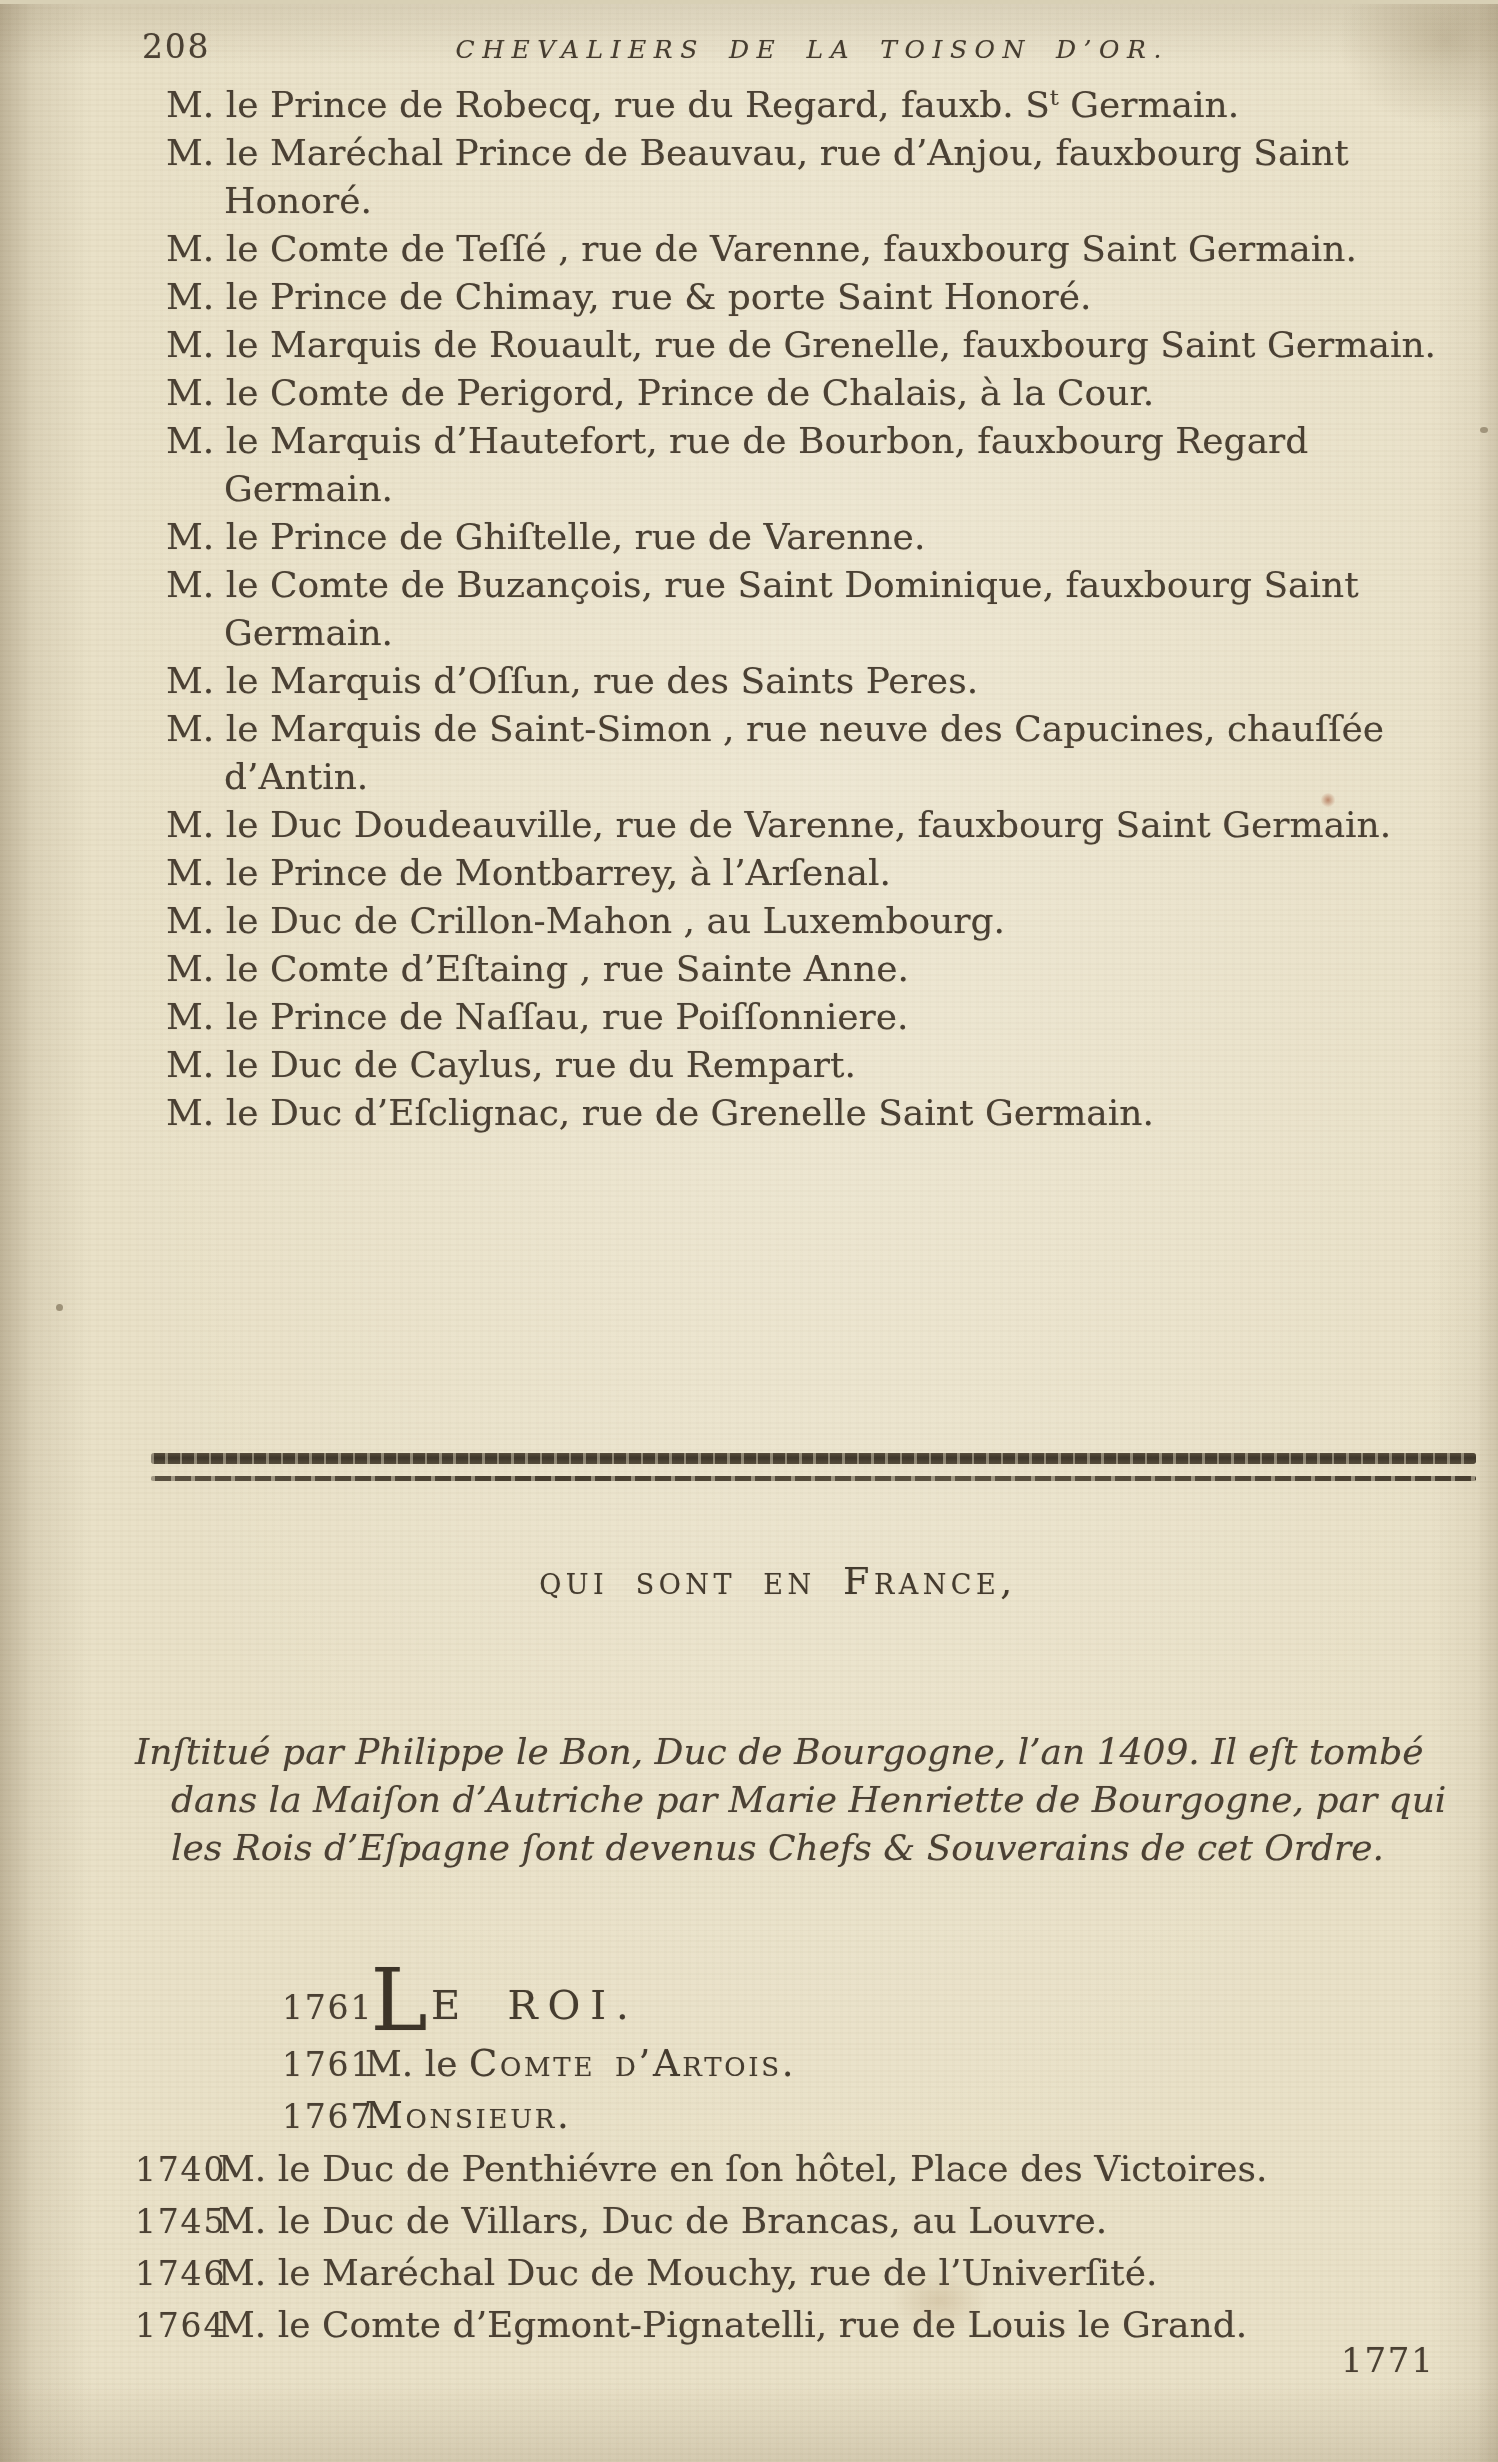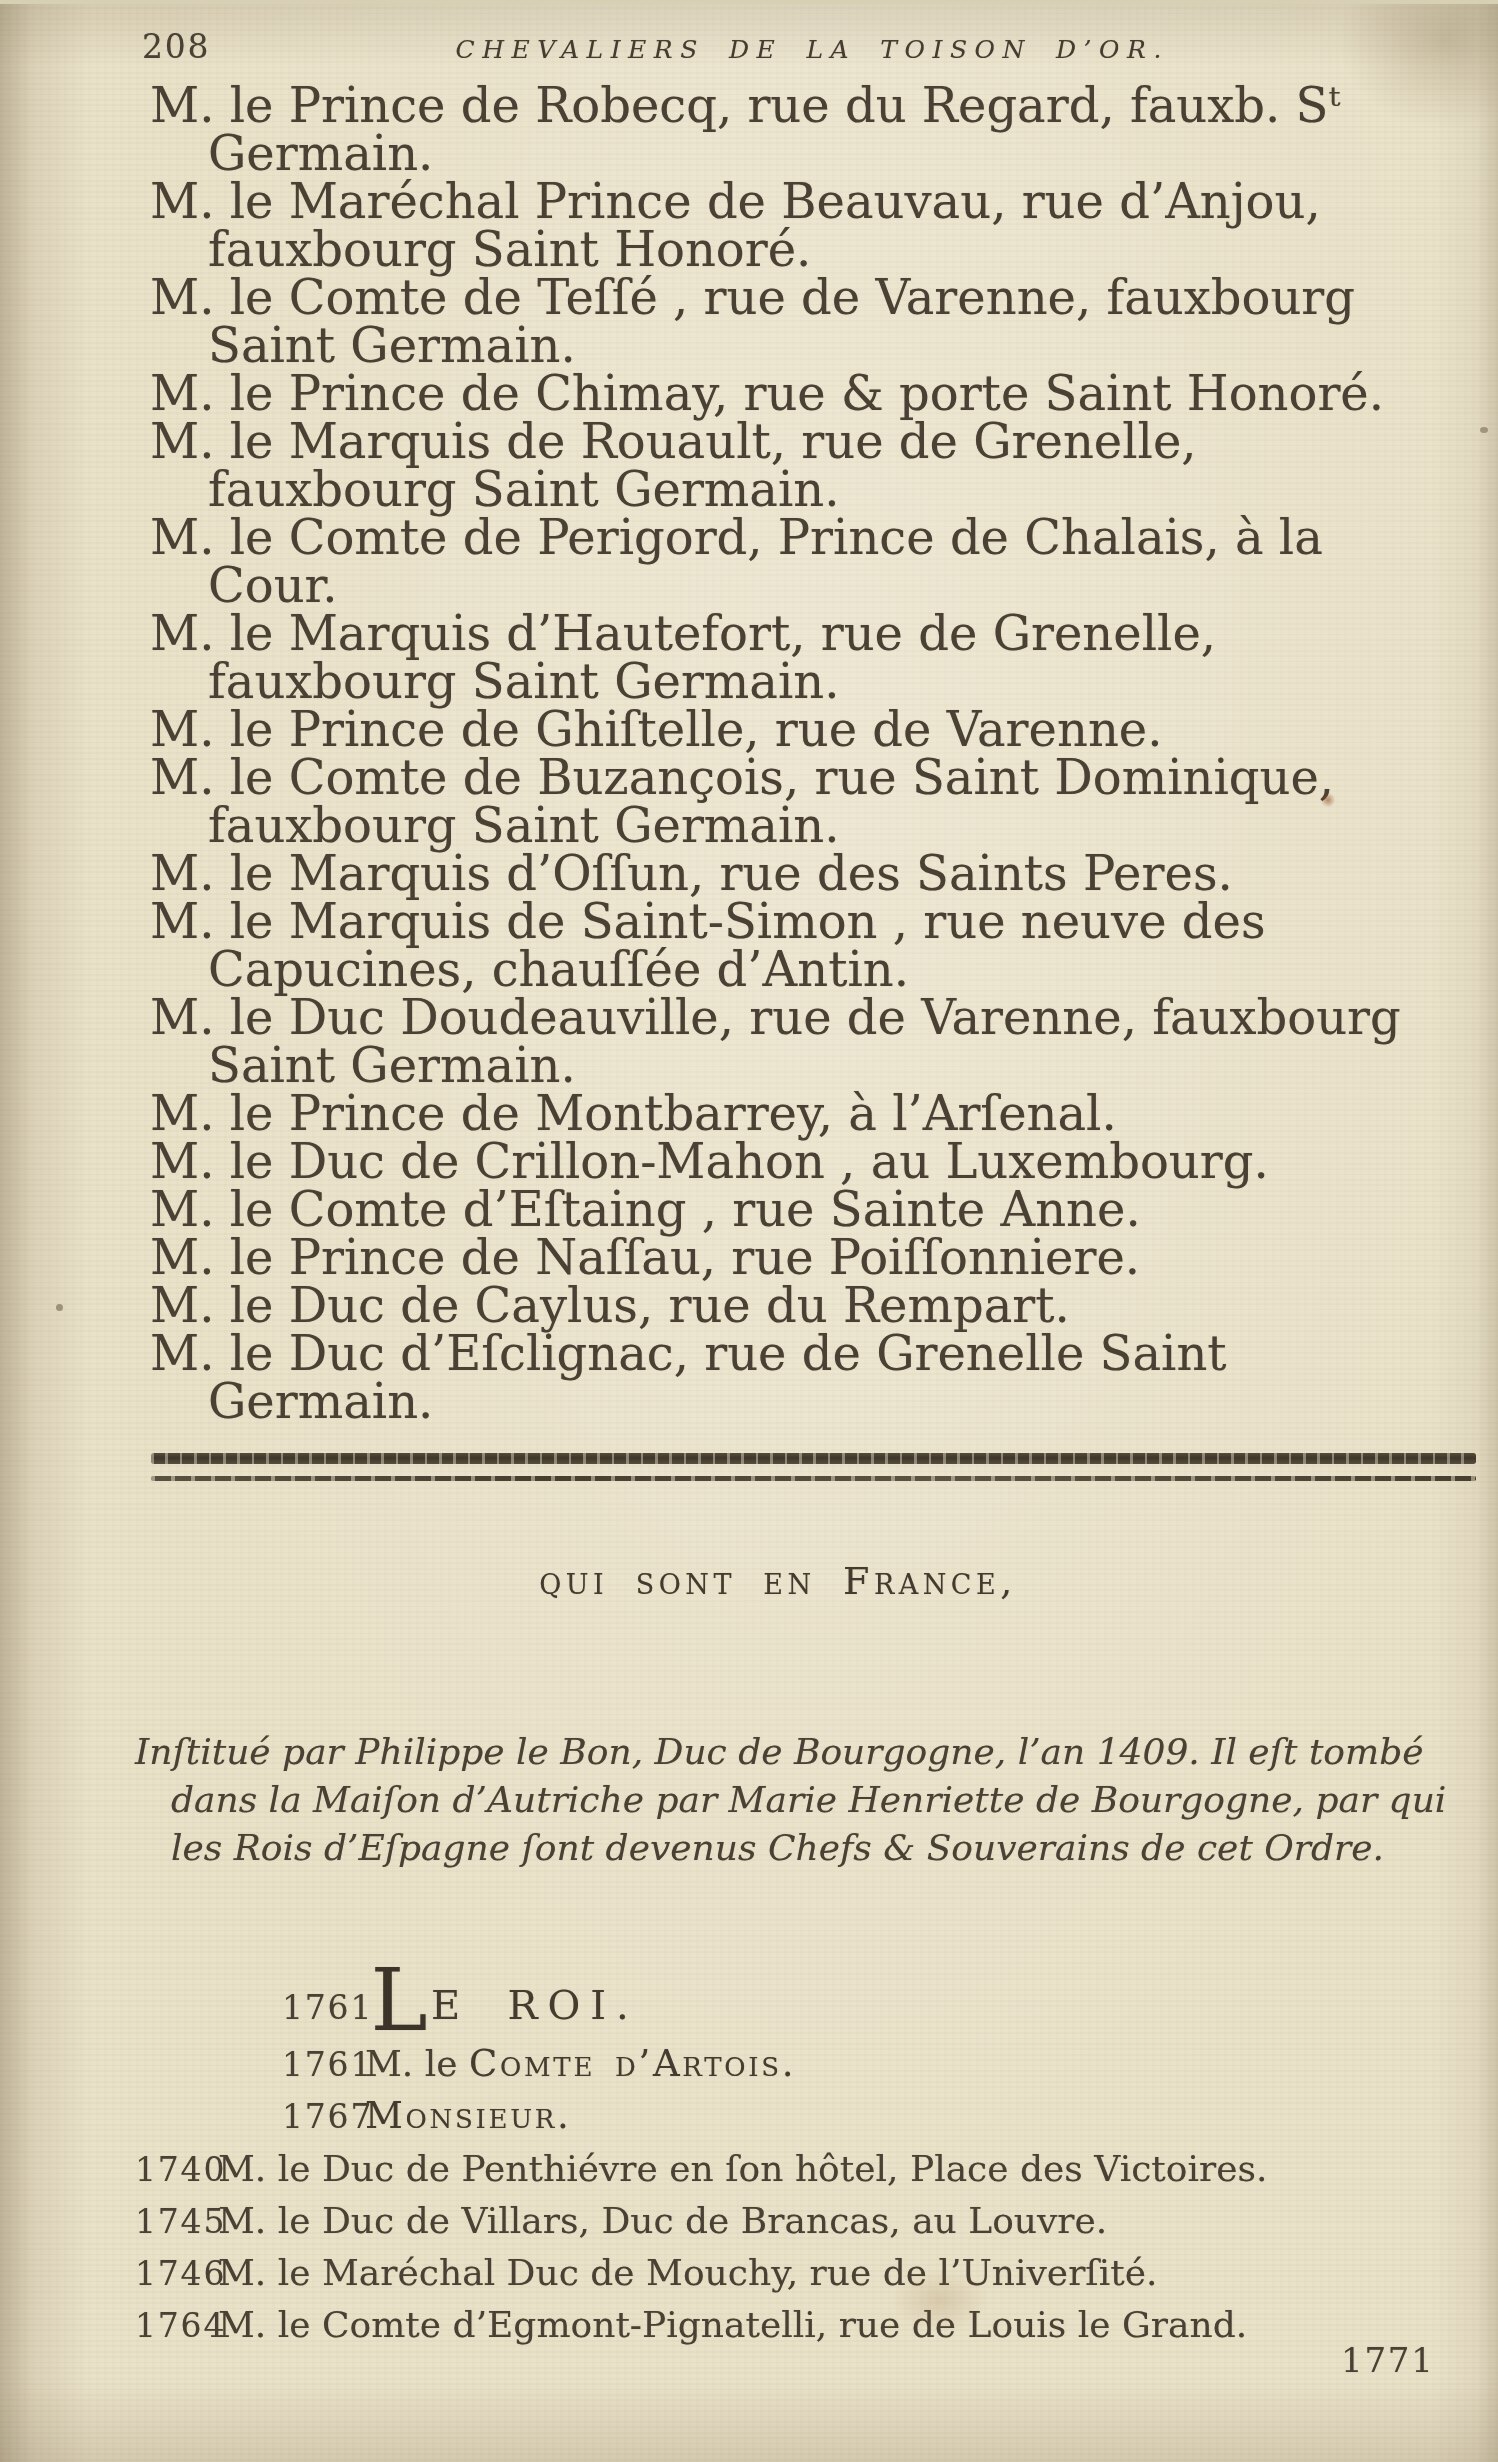--- a/index.html
+++ b/index.html
@@ -21,21 +21,21 @@
   }
   .page *{text-shadow:0 0 0.9px rgba(74,64,51,0.35);}
 
   
   .running-head{position:absolute;top:23.4px;left:142px;right:49px;display:flex;align-items:baseline;}
   .page-number{font-size:33px;letter-spacing:1.8px;}
   .running-title{flex:1;text-align:center;font-style:italic;font-size:25px;
     letter-spacing:0.30em;word-spacing:0.35em;white-space:nowrap;padding-right:36px;color:#453c2f;}
 
   
-  .residences{position:absolute;top:77px;left:150px;width:1287px;font-size:48px;line-height:48px;}
+  .residences{position:absolute;top:77px;left:166px;width:1287px;font-size:36px;line-height:48px;}
   .residences p{margin:0;padding-left:58px;text-indent:-58px;}
 
   
   .divider{position:absolute;top:1449px;left:151px;width:1325px;}
   .rule-thick{height:10.8px;border-radius:2.7px;
     background:
       repeating-linear-gradient(90deg, rgba(233,225,200,0.45) 0 2.7px, rgba(0,0,0,0) 2.7px 14.4px),
       linear-gradient(180deg,#564c3b 0%,#3e362a 45%,#574e3d 100%),
       linear-gradient(90deg,#3f382c,#55493a 20%,#433a2c 45%,#5a5040 70%,#41392c 100%);}
   .rule-thin{height:4.5px;margin-top:12.6px;border-radius:1.8px;
@@ -86,21 +86,21 @@
     <span class="running-title">CHEVALIERS DE LA TOISON D’OR.</span>
   </div>
 
   <div class="residences">
     <p>M. le Prince de Robecq, rue du Regard, fauxb. Sᵗ Germain.</p>
     <p>M. le Maréchal Prince de Beauvau, rue d’Anjou, fauxbourg Saint Honoré.</p>
     <p>M. le Comte de Teſſé , rue de Varenne, fauxbourg Saint Germain.</p>
     <p>M. le Prince de Chimay, rue &amp; porte Saint Honoré.</p>
     <p>M. le Marquis de Rouault, rue de Grenelle, fauxbourg Saint Germain.</p>
     <p>M. le Comte de Perigord, Prince de Chalais, à la Cour.</p>
-    <p>M. le Marquis d’Hautefort, rue de Grenelle, fauxbourg Saint Germain.</p>
+    <p>M. le Marquis d’Hautefort, rue de Bourbon, fauxbourg Regard Germain.</p>
     <p>M. le Prince de Ghiſtelle, rue de Varenne.</p>
     <p>M. le Comte de Buzançois, rue Saint Dominique, fauxbourg Saint Germain.</p>
     <p>M. le Marquis d’Oſſun, rue des Saints Peres.</p>
     <p>M. le Marquis de Saint-Simon , rue neuve des Capucines, chauſſée d’Antin.</p>
     <p>M. le Duc Doudeauville, rue de Varenne, fauxbourg Saint Germain.</p>
     <p>M. le Prince de Montbarrey, à l’Arſenal.</p>
     <p>M. le Duc de Crillon-Mahon , au Luxembourg.</p>
     <p>M. le Comte d’Eſtaing , rue Sainte Anne.</p>
     <p>M. le Prince de Naſſau, rue Poiſſonniere.</p>
     <p>M. le Duc de Caylus, rue du Rempart.</p>

